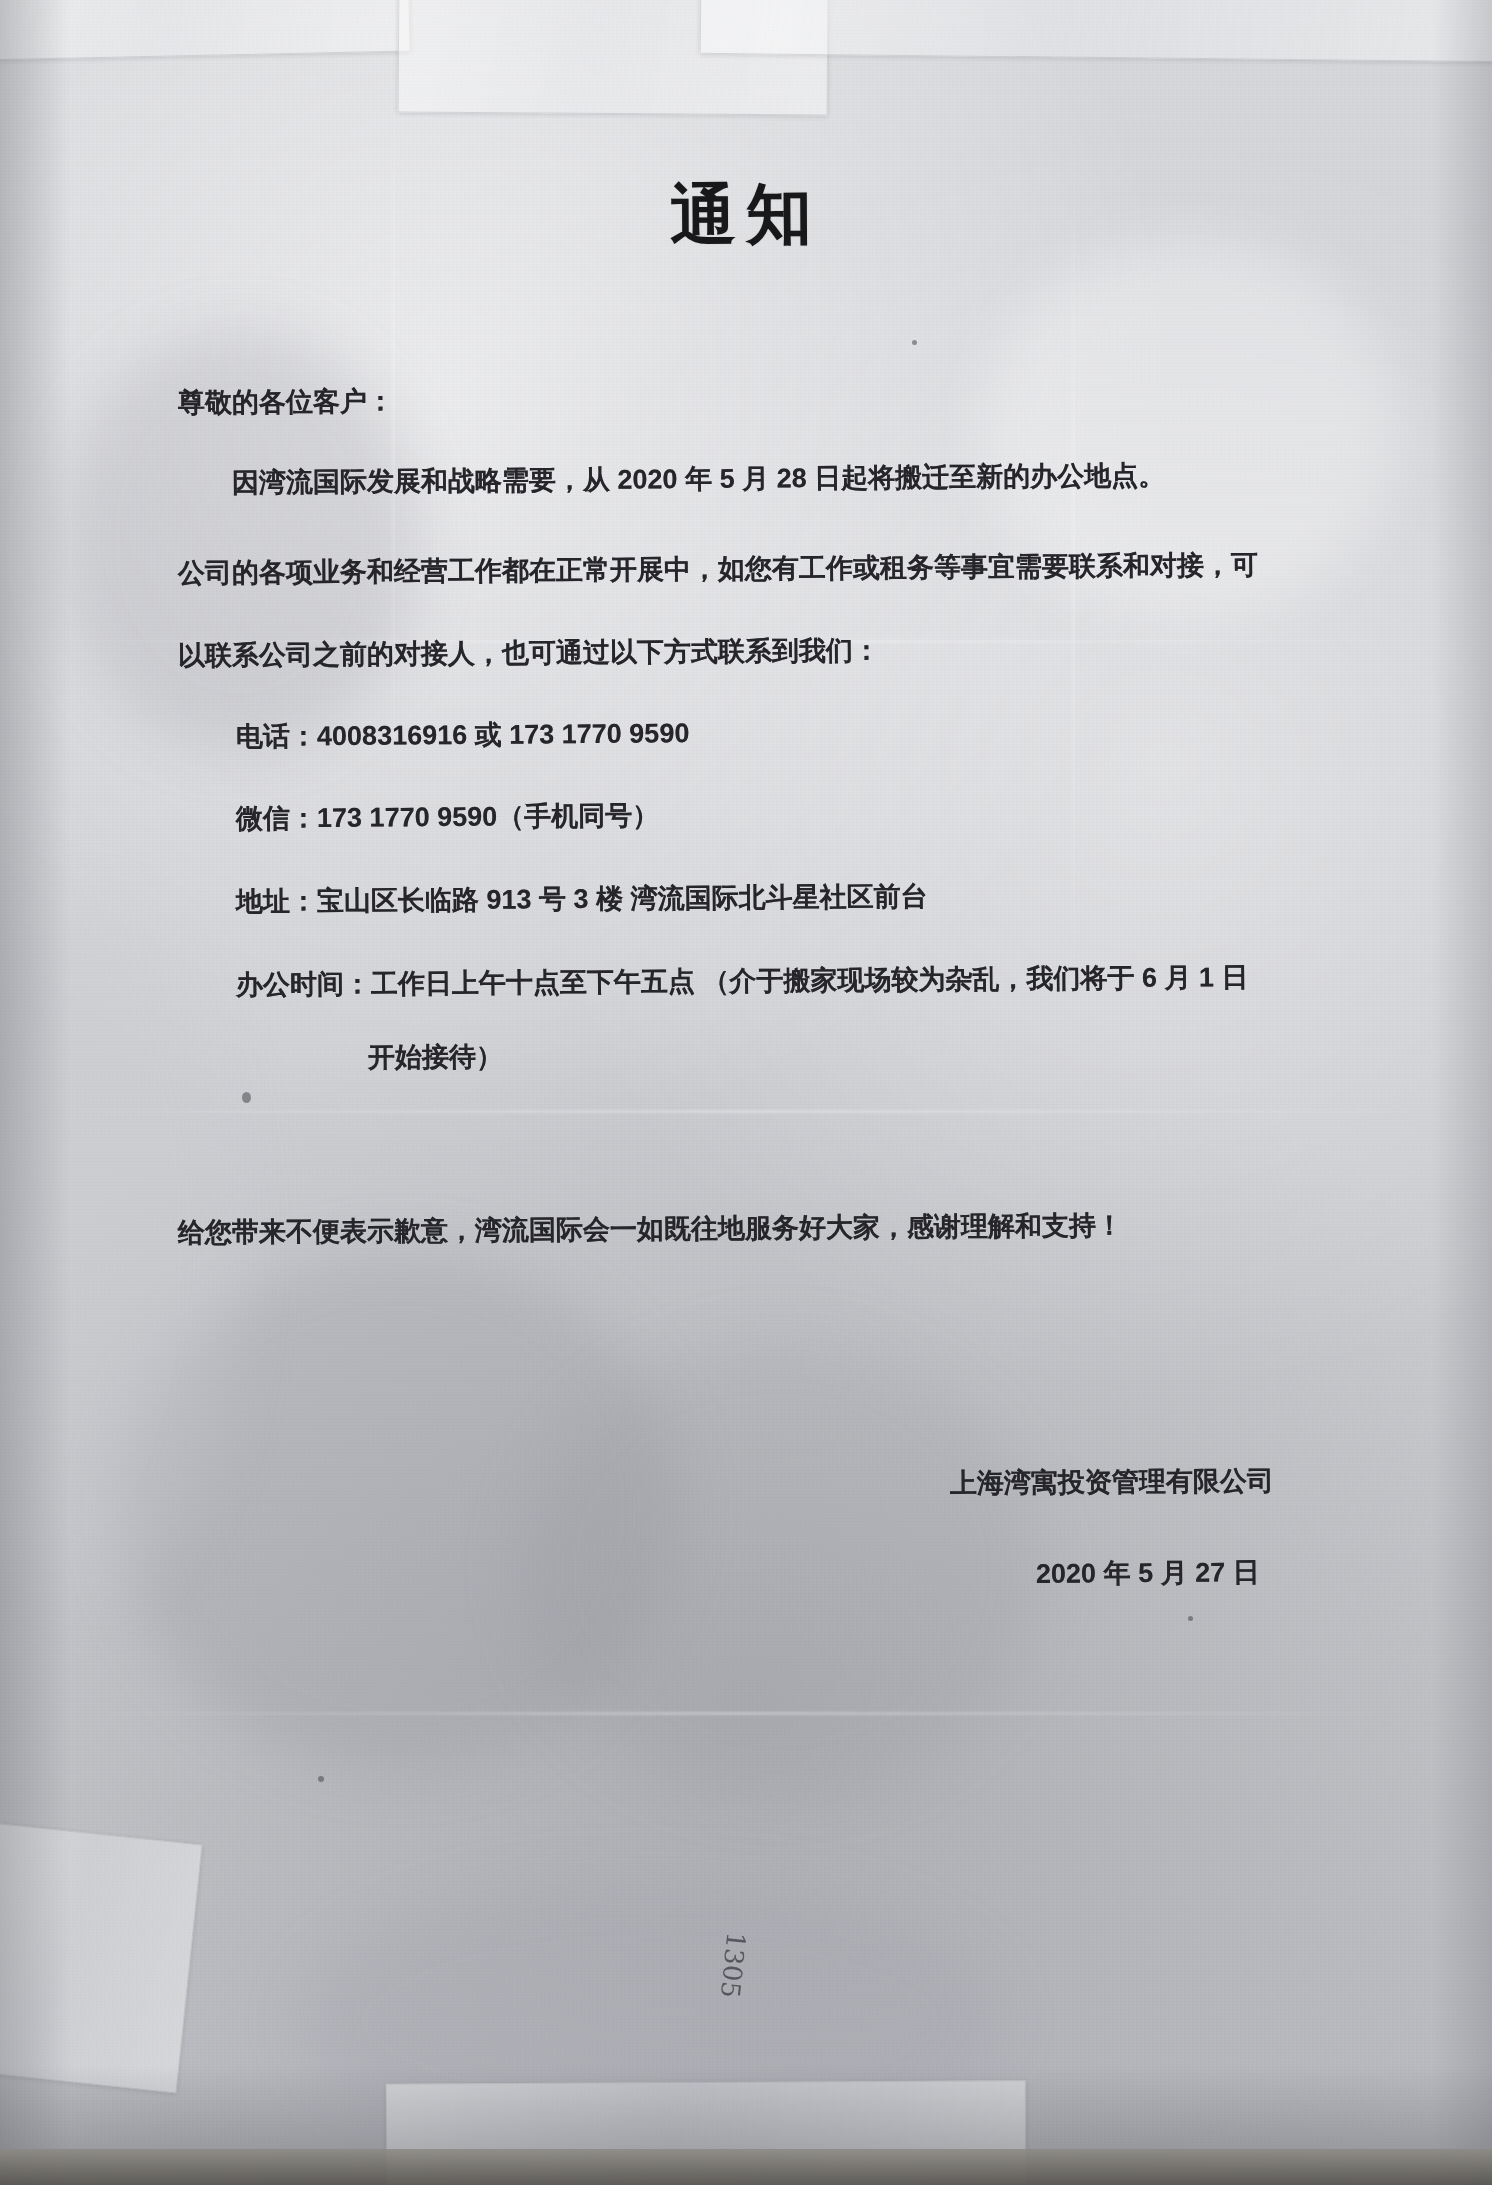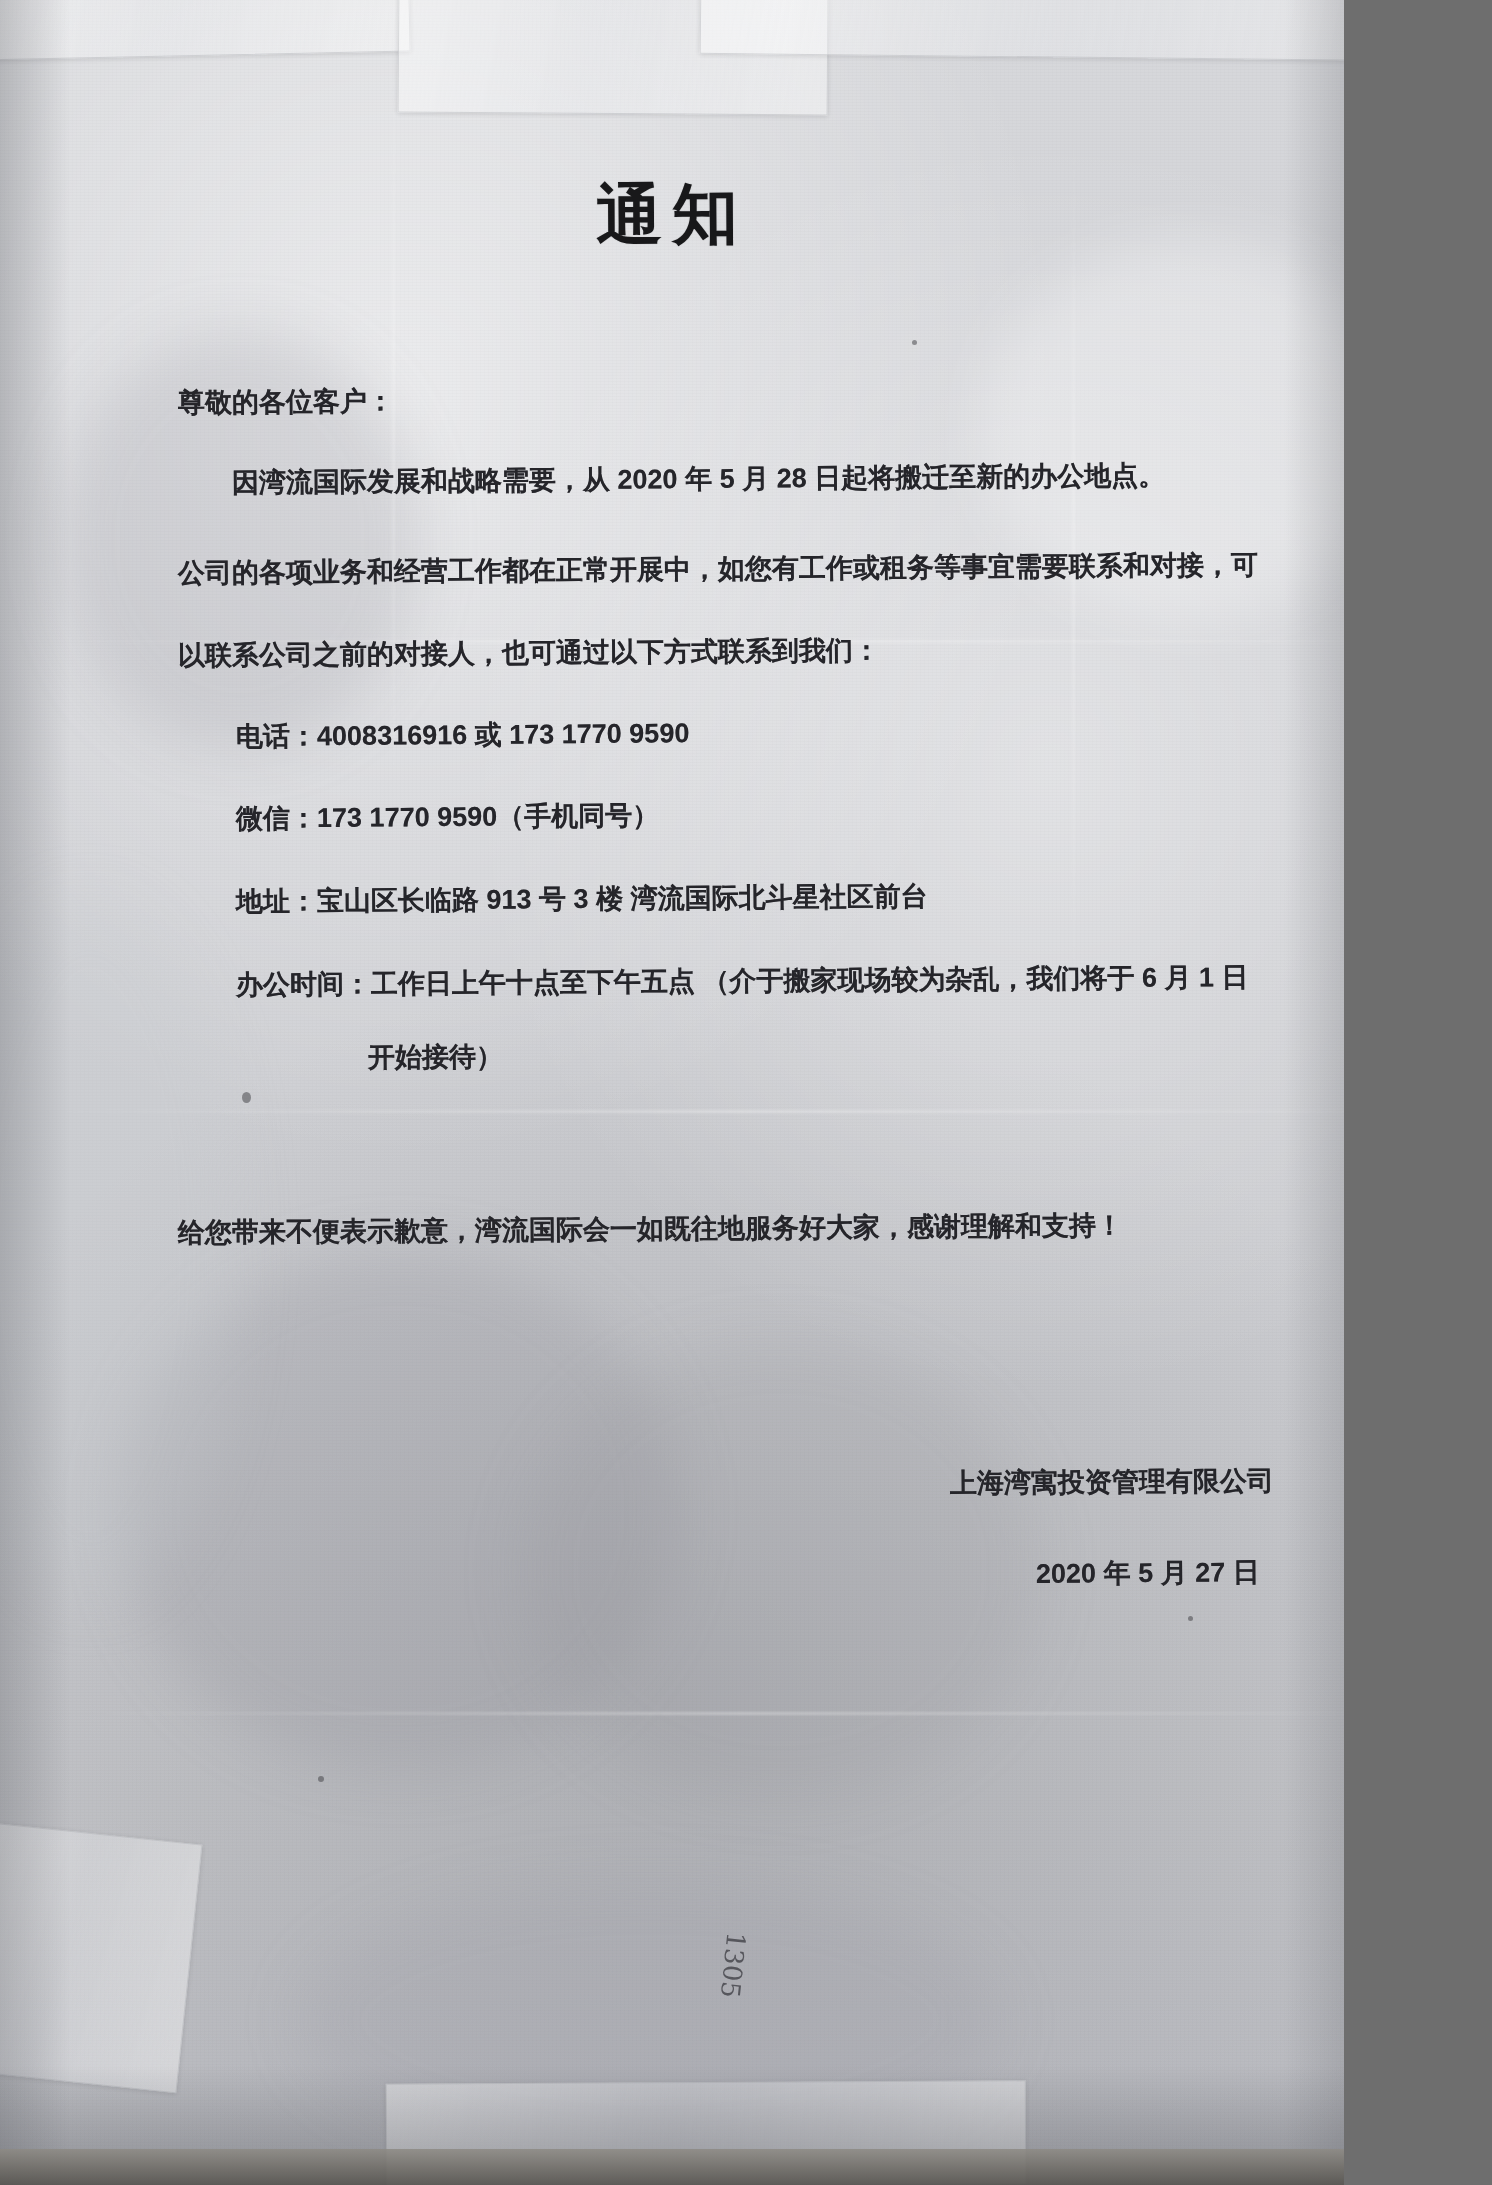--- a/index.html
+++ b/index.html
@@ -2,21 +2,21 @@
 <html lang="zh"><head>
 <meta charset="utf-8">
 <style>
   html, body {
     margin: 0;
     padding: 0;
     background: #6e6e6e;
   }
   #page {
     position: relative;
-    width: 1344px;
+    width: 1492px;
     height: 2185px;
     overflow: hidden;
     background: #c9c9cb;
     font-family: "Liberation Sans", "DejaVu Sans", sans-serif;
   }
 
   
   .paper {
     position: absolute;
     inset: 0;

